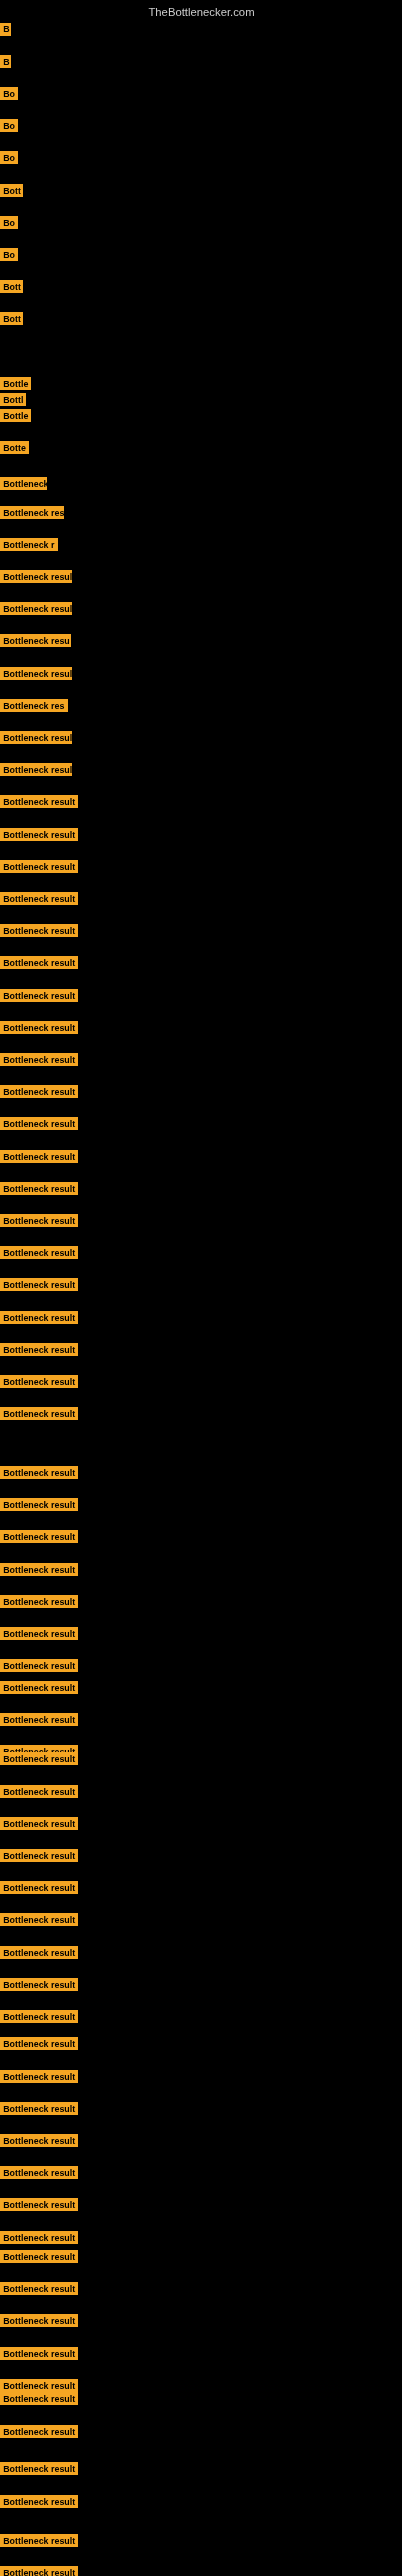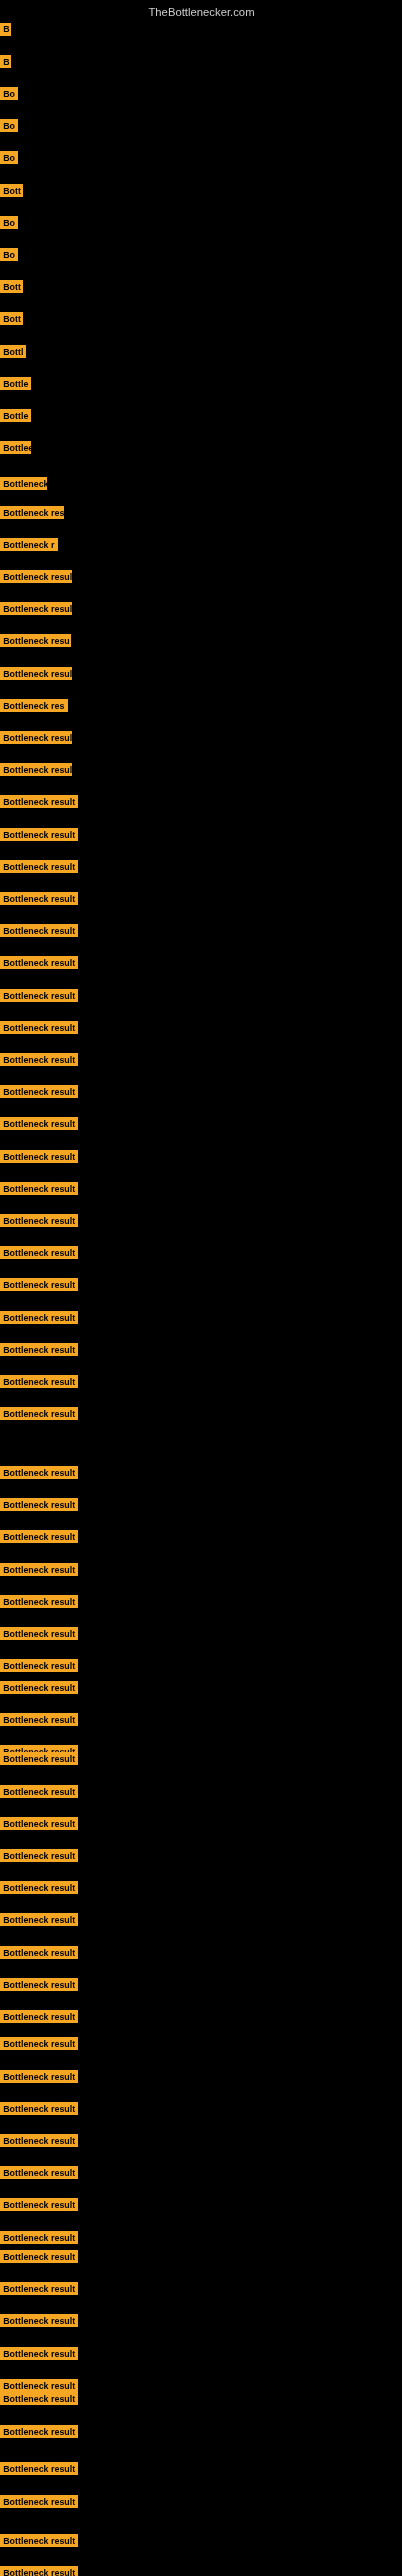--- a/index.html
+++ b/index.html
@@ -50,24 +50,24 @@
     <div class="badge-container" style="top: 22.5px; left: 0px; position: absolute;"><span class="badge" style="max-width: 11.3px;">B</span></div>
     <div class="badge-container" style="top: 55px; left: 0px; position: absolute;"><span class="badge" style="max-width: 11.3px;">B</span></div>
     <div class="badge-container" style="top: 87px; left: 0px; position: absolute;"><span class="badge" style="max-width: 17.7px;">Bo</span></div>
     <div class="badge-container" style="top: 119px; left: 0px; position: absolute;"><span class="badge" style="max-width: 17.7px;">Bo</span></div>
     <div class="badge-container" style="top: 151px; left: 0px; position: absolute;"><span class="badge" style="max-width: 17.7px;">Bo</span></div>
     <div class="badge-container" style="top: 184px; left: 0px; position: absolute;"><span class="badge" style="max-width: 22.5px;">Bott</span></div>
     <div class="badge-container" style="top: 216px; left: 0px; position: absolute;"><span class="badge" style="max-width: 17.7px;">Bo</span></div>
     <div class="badge-container" style="top: 248px; left: 0px; position: absolute;"><span class="badge" style="max-width: 17.7px;">Bo</span></div>
     <div class="badge-container" style="top: 280px; left: 0px; position: absolute;"><span class="badge" style="max-width: 22.5px;">Bott</span></div>
     <div class="badge-container" style="top: 312px; left: 0px; position: absolute;"><span class="badge" style="max-width: 22.5px;">Bott</span></div>
-    <div class="badge-container" style="top: 345px; left: 0px; position: absolute;"><span class="badge" style="max-width: 26px;">Bottl</span></div>
+    <div class="badge-container" style="top: 345px; left: 0px; position: absolute;"><span class="badge" style="max-width: 26px; margin-top: 48px;">Bottl</span></div>
     <div class="badge-container" style="top: 377px; left: 0px; position: absolute;"><span class="badge" style="max-width: 31px;">Bottle</span></div>
     <div class="badge-container" style="top: 409px; left: 0px; position: absolute;"><span class="badge" style="max-width: 31px;">Bottle</span></div>
-    <div class="badge-container" style="top: 441px; left: 0px; position: absolute;"><span class="badge" style="max-width: 31px;">Bottle​e</span></div>
+    <div class="badge-container" style="top: 441px; left: 0px; position: absolute;"><span class="badge" style="max-width: 31px;">Bott​e</span></div>
     <div class="badge-container" style="top: 477px; left: 0px; position: absolute;"><span class="badge" style="max-width: 47px;">Bottleneck</span></div>
     <div class="badge-container" style="top: 506px; left: 0px; position: absolute;"><span class="badge" style="max-width: 64px;">Bottleneck resu</span></div>
     <div class="badge-container" style="top: 538px; left: 0px; position: absolute;"><span class="badge" style="max-width: 60px;">Bottleneck r</span></div>
     <div class="badge-container" style="top: 570px; left: 0px; position: absolute;"><span class="badge" style="max-width: 72px;">Bottleneck result</span></div>
     <div class="badge-container" style="top: 602px; left: 0px; position: absolute;"><span class="badge" style="max-width: 72px;">Bottleneck result</span></div>
     <div class="badge-container" style="top: 634px; left: 0px; position: absolute;"><span class="badge" style="max-width: 71px;">Bottleneck resu</span></div>
     <div class="badge-container" style="top: 667px; left: 0px; position: absolute;"><span class="badge" style="max-width: 72px;">Bottleneck result</span></div>
     <div class="badge-container" style="top: 699px; left: 0px; position: absolute;"><span class="badge" style="max-width: 68px;">Bottleneck res</span></div>
     <div class="badge-container" style="top: 731px; left: 0px; position: absolute;"><span class="badge" style="max-width: 72px;">Bottleneck result</span></div>
     <div class="badge-container" style="top: 763px; left: 0px; position: absolute;"><span class="badge" style="max-width: 72px;">Bottleneck result</span></div>

